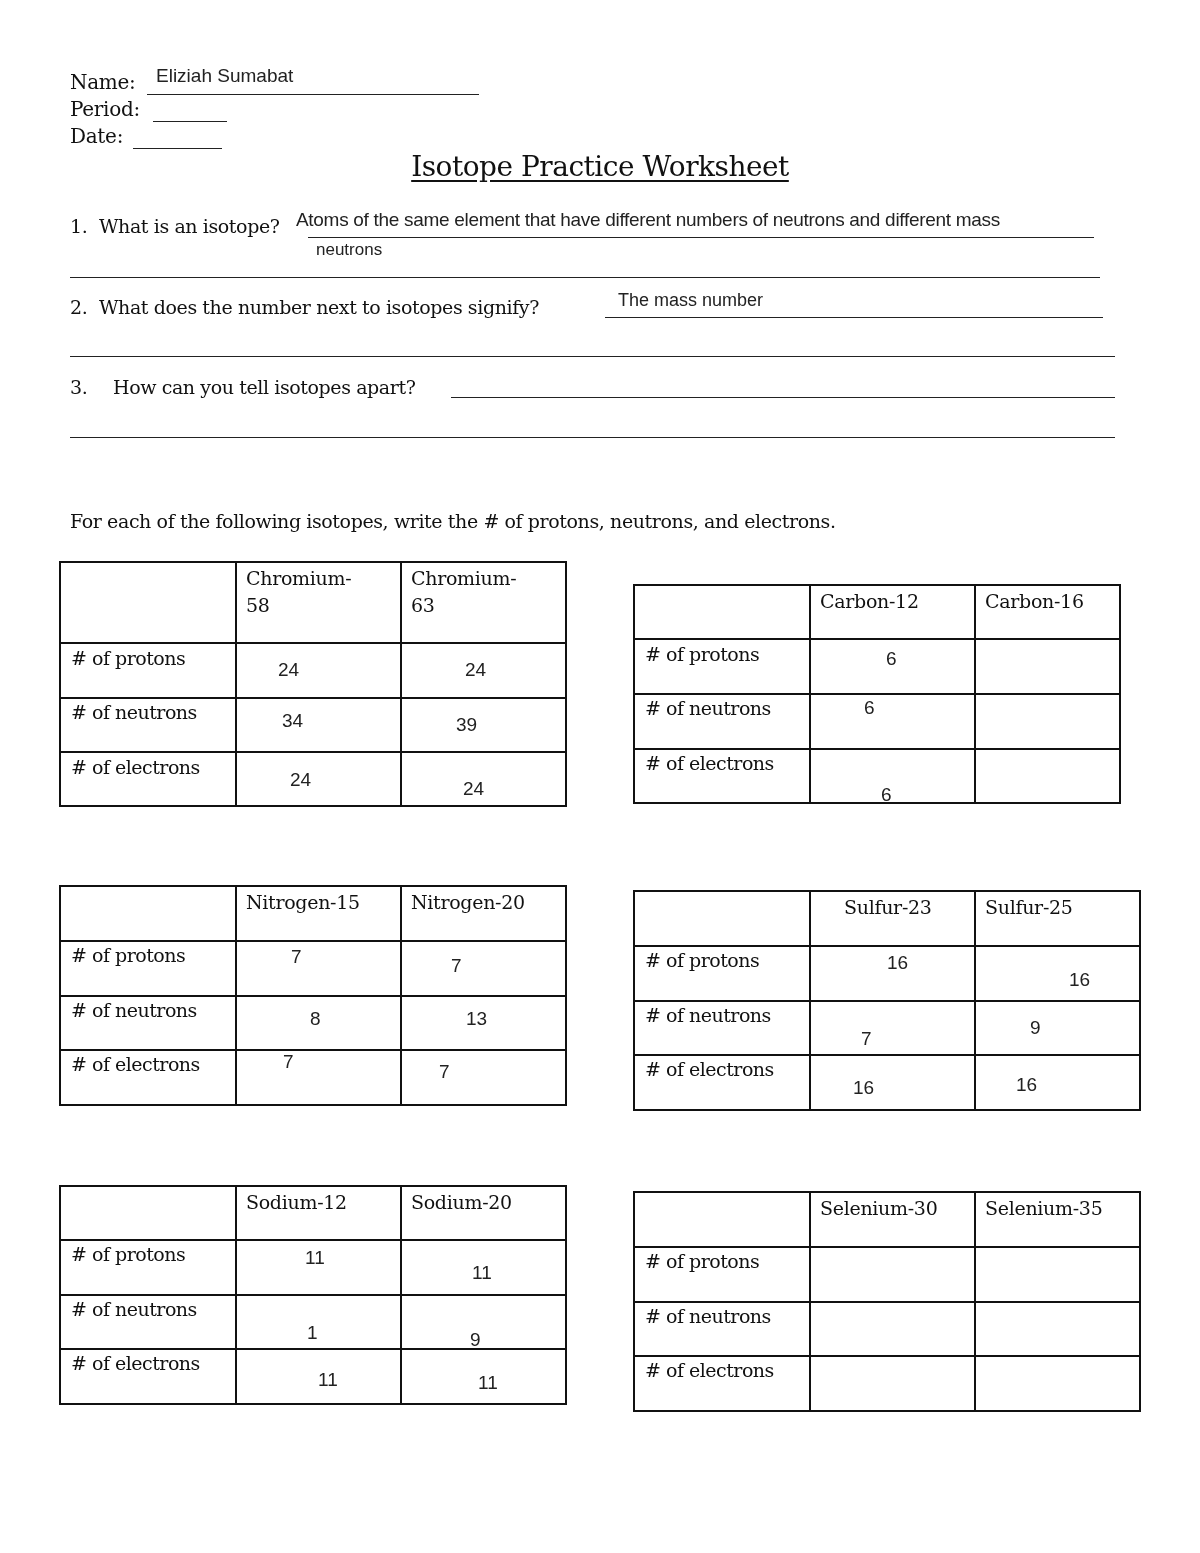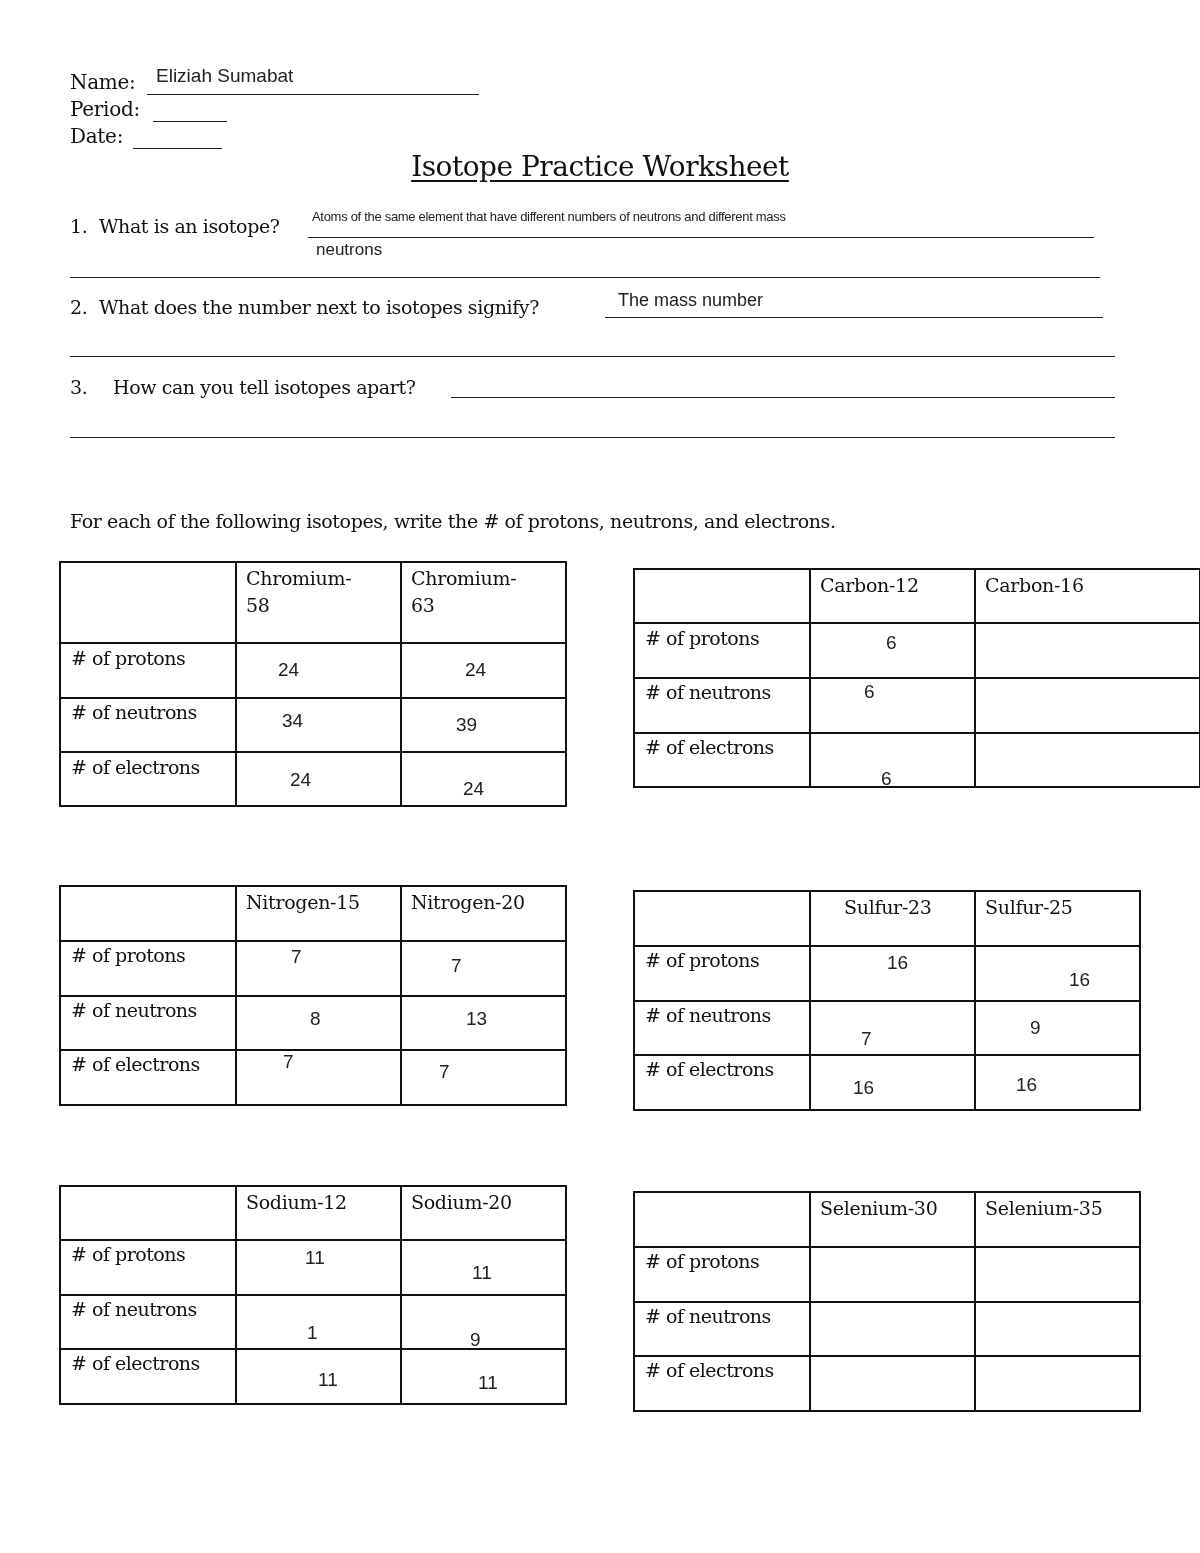--- a/index.html
+++ b/index.html
@@ -32,21 +32,21 @@
   <div class="line" style="left:133px;top:148px;width:89px;"></div>
 </div>
 
 <div class="title">Isotope Practice Worksheet</div>
 
 <div>
   <span class="q" style="left:70px;top:215px;">
     <span>1.</span>
     <span style="margin-left:6px;">What is an isotope?</span>
   </span>
-  <span class="typed" style="left:312px;top:209px;font-size:13px;letter-spacing:-0.3px;">Atoms of the same element that have different numbers of neutrons and different mass</span>
+  <span class="typed" style="left:296px;top:209px;font-size:19px;letter-spacing:-0.3px;">Atoms of the same element that have different numbers of neutrons and different mass</span>
   <div class="line" style="left:308px;top:237px;width:786px;"></div>
   <span class="typed" style="left:316px;top:240px;font-size:17px;">neutrons</span>
   <div class="line" style="left:70px;top:277px;width:1030px;"></div>
 </div>
 
 <div>
   <span class="q" style="left:70px;top:296px;">
     <span>2.</span>
     <span style="margin-left:6px;">What does the number next to isotopes signify?</span>
   </span>
@@ -84,21 +84,21 @@
   <span class="row-head" style="top:138px;"># of neutrons</span>
   <span class="row-head" style="top:193px;"># of electrons</span>
   <span class="val" style="left:217px;top:96px;">24</span>
   <span class="val" style="left:221px;top:147px;">34</span>
   <span class="val" style="left:229px;top:206px;">24</span>
   <span class="val" style="left:404px;top:96px;">24</span>
   <span class="val" style="left:395px;top:151px;">39</span>
   <span class="val" style="left:402px;top:215px;">24</span>
 </div>
 
-<div class="grid" style="left:633px;top:568px;width:568px;height:220px;">
+<div class="grid" style="left:633px;top:584px;width:488px;height:220px;">
   <div class="vline" style="left:174px;"></div>
   <div class="vline" style="left:339px;"></div>
   <div class="hline" style="top:52px;"></div>
   <div class="hline" style="top:107px;"></div>
   <div class="hline" style="top:162px;"></div>
   <div class="col-head" style="left:185px;top:2px;">Carbon-12</div>
   <div class="col-head" style="left:350px;top:2px;">Carbon-16</div>
   <span class="row-head" style="top:57px;"># of protons</span>
   <span class="row-head" style="top:111px;"># of neutrons</span>
   <span class="row-head" style="top:166px;"># of electrons</span>

